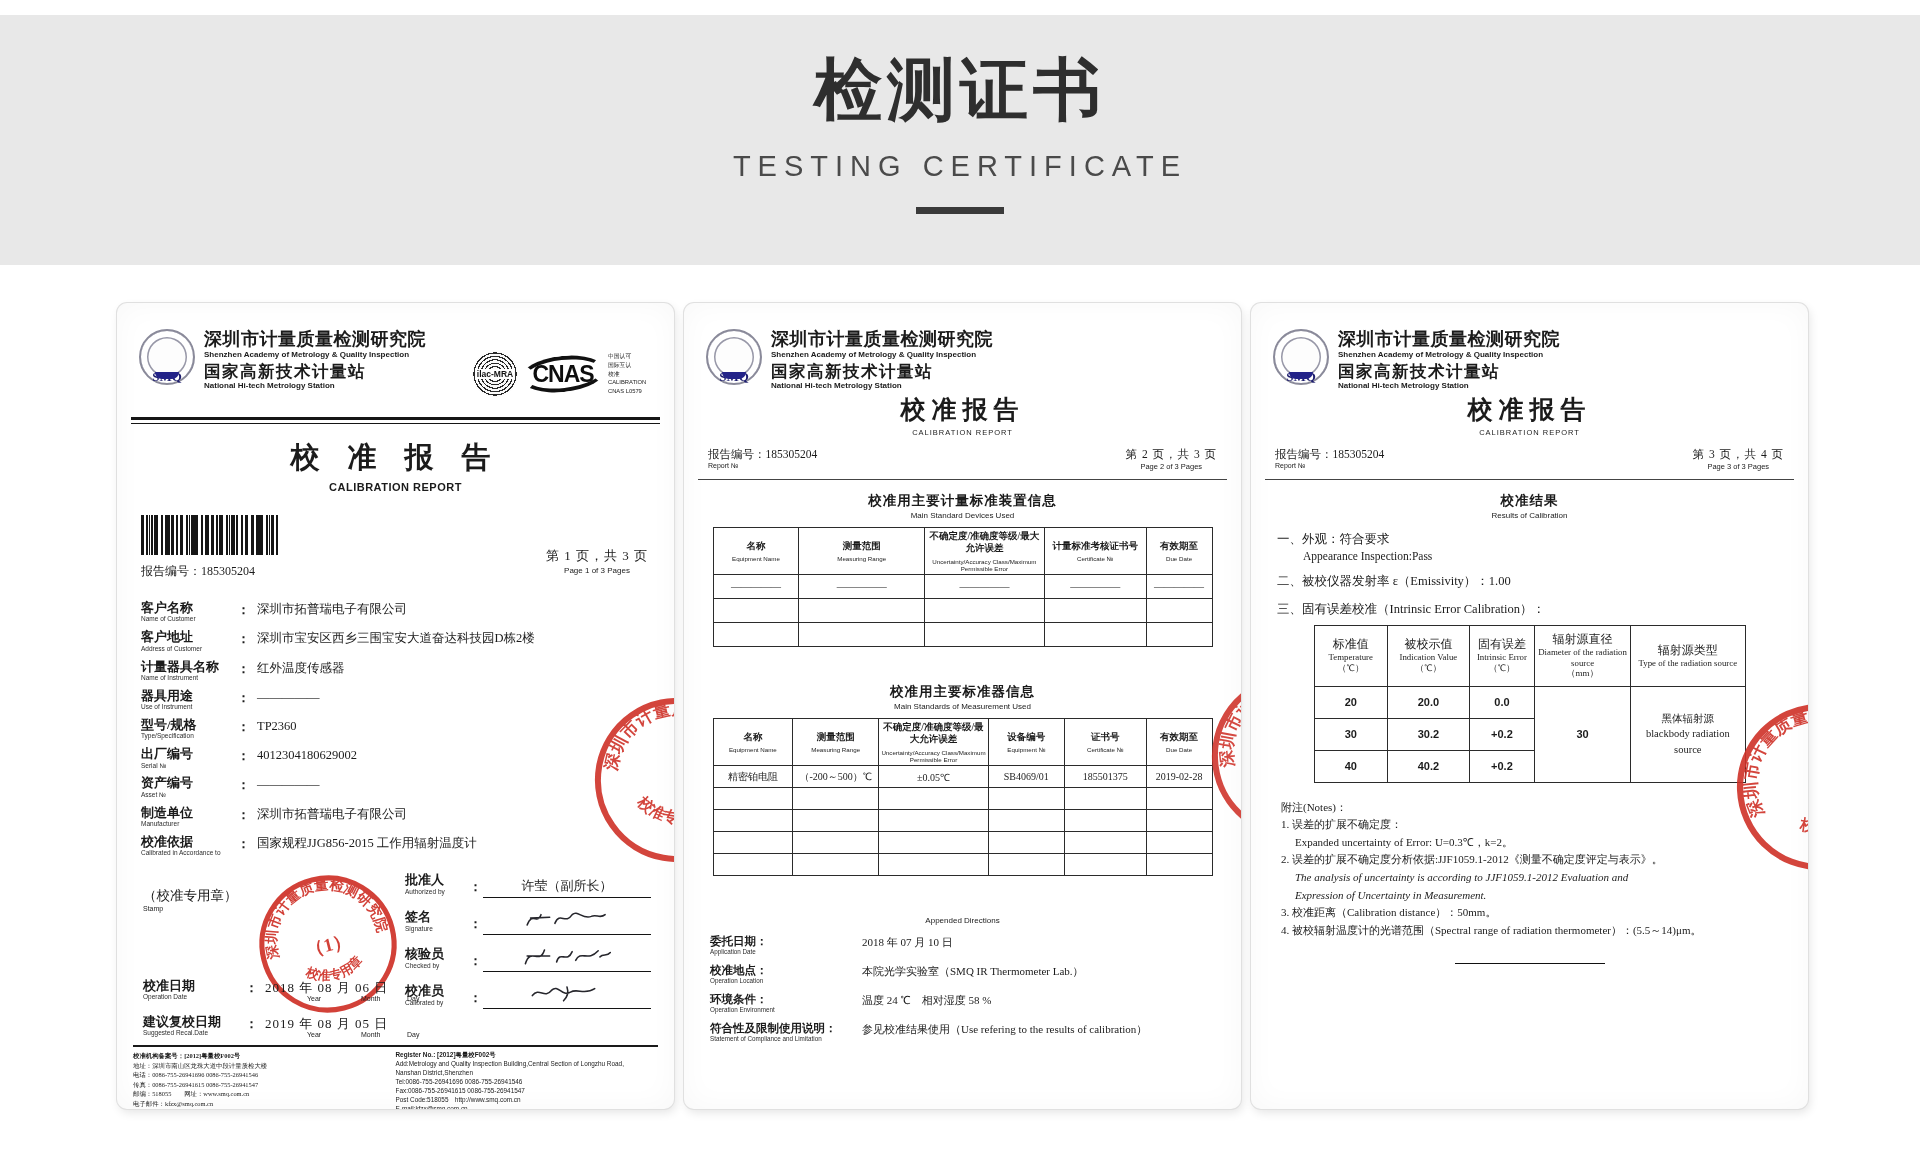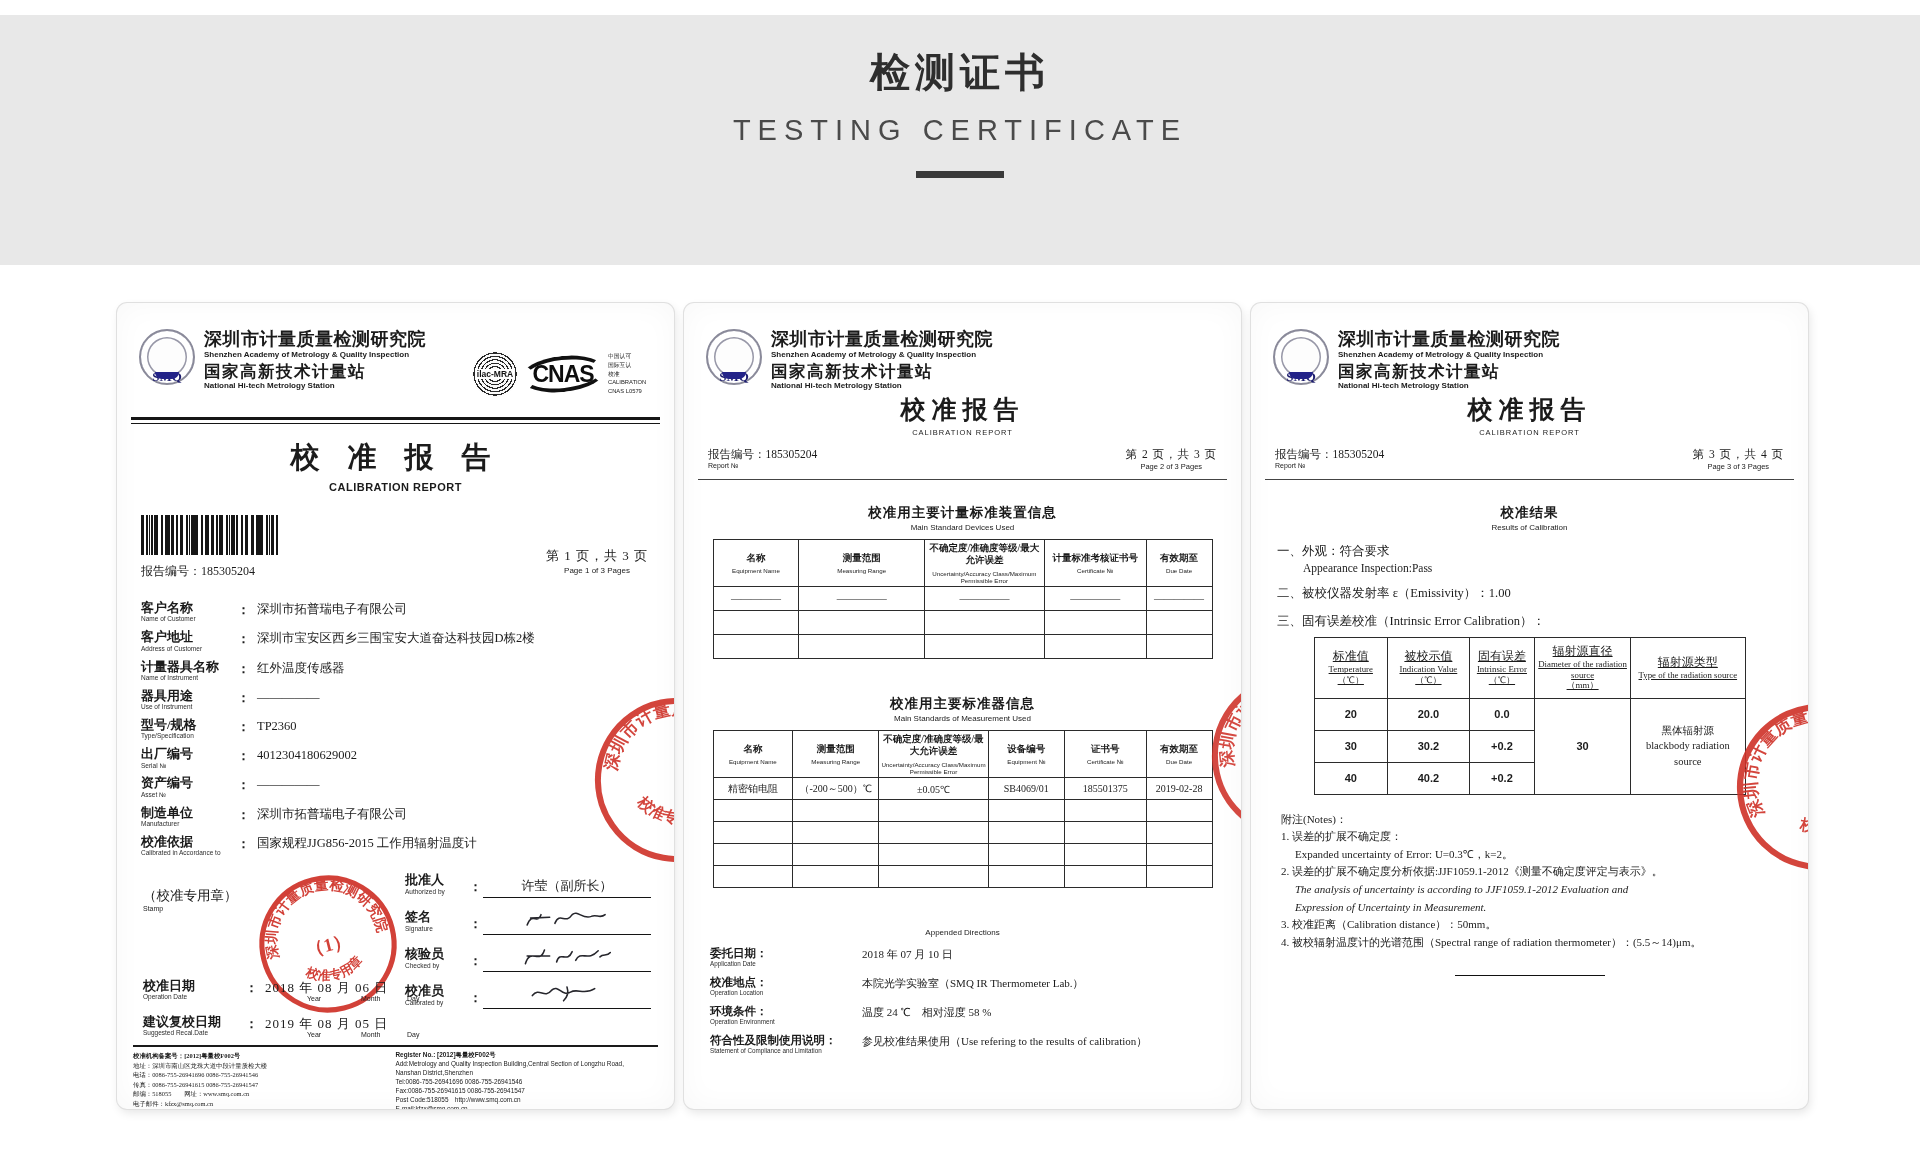--- a/index.html
+++ b/index.html
@@ -1,19 +1,19 @@
 <!DOCTYPE html>
 <html><head>
 <meta charset="utf-8">
 <style>
   html,body{margin:0;padding:0;width:1920px;height:1154px;background:#ffffff;overflow:hidden;
     font-family:"Liberation Sans",sans-serif;color:#1c1c1c;}
   
   .banner{position:absolute;top:15px;left:0;width:1920px;height:250px;background:#e8e8e8;text-align:center;}
-  .banner h1{margin:0;padding-top:30px;font-size:40px;font-weight:700;color:#2e2e2e;letter-spacing:5px;
+  .banner h1{margin:0;padding-top:30px;font-size:68px;font-weight:700;color:#2e2e2e;letter-spacing:5px;
     font-family:"Liberation Sans",sans-serif;}
   .banner .ben{margin-top:14px;font-size:29px;color:#4a4a4a;letter-spacing:7px;}
   .banner .bbar{width:88px;height:7px;background:#3a3a3a;margin:24px auto 0;}
   
   .certs{position:absolute;top:303px;left:117px;display:flex;gap:10px;}
   .card{width:557px;height:806px;background:#fff;border-radius:10px;position:relative;overflow:hidden;
     box-shadow:0 0 0 1px #e0e0e0, 2px 4px 10px rgba(0,0,0,.10), inset 0 0 30px rgba(0,0,0,.03);
     font-family:"Liberation Serif",serif;color:#1b1b1b;flex:none;}
   
   .org{display:flex;gap:9px;padding:26px 20px 0 22px;align-items:flex-start;}
@@ -85,21 +85,21 @@
   .footer .fr{width:50%;font:6.4px/1.4 "Liberation Sans",sans-serif;}
   .footer .b{font-weight:bold;}
   
   .repline{display:flex;justify-content:space-between;margin:10px 24px 0;align-items:flex-start;}
   .rep-left .r1{font:11.5px "Liberation Serif",serif;}
   .rep-left .r2{font:7px "Liberation Sans",sans-serif;}
   .rep-right{text-align:center;}
   .rep-right .r1{font:11.5px "Liberation Serif",serif;letter-spacing:1px;}
   .rep-right .r2{font:7.5px "Liberation Sans",sans-serif;}
   .thinrule{margin:8px 14px 0;border-top:1px solid #444;}
-  .sect{text-align:center;margin-top:24px;}
+  .sect{text-align:center;margin-top:12px;}
   .sect .scn{font:bold 13.5px "Liberation Sans",sans-serif;letter-spacing:1px;}
   .sect .sen{font:8px "Liberation Sans",sans-serif;margin-top:1px;}
   table.t{border-collapse:collapse;margin:7px auto 0;}
   .t th,.t td{border:1px solid #2b2b2b;text-align:center;vertical-align:middle;padding:2px 2px;}
   .t .hcn{font:bold 9.5px/1.3 "Liberation Serif",serif;display:block;}
   .t .hen{font:6.2px/1.15 "Liberation Sans",sans-serif;font-weight:normal;display:block;margin-top:3px;}
   .t1{width:500px;}
   .t1 td{font:10px "Liberation Serif",serif;height:19px;}
   .t1 th{height:42px;}
   .t2{width:500px;}
@@ -110,21 +110,21 @@
   .app-fields{margin:10px 26px 0;}
   .arow{display:flex;margin-bottom:8px;}
   .arow .flabel{width:152px;}
   .arow .flabel .lcn{font:bold 11.5px/1.15 "Liberation Serif",serif;}
   .arow .flabel .len{font:6.3px/1.25 "Liberation Sans",sans-serif;}
   .avalue{font:11px/1.3 "Liberation Serif",serif;}
   
   .ritem{margin:11px 26px 0;font:12.5px/1.35 "Liberation Serif",serif;}
   .ritem .en{font:11.5px "Liberation Serif",serif;padding-left:26px;margin-top:2px;}
   .t3{width:432px;margin-top:10px;}
-  .t3 th{height:56px;font-weight:normal;text-decoration:underline;}
+  .t3 th{height:56px;font-weight:normal;}
   .t3 .hcn3{font:12px/1.3 "Liberation Serif",serif;display:block;}
   .t3 .hen3{font:8.8px/1.2 "Liberation Serif",serif;display:block;}
   .t3 .hun3{font:9px/1.3 "Liberation Serif",serif;display:block;}
   .t3 td{font:bold 11px "Liberation Sans",sans-serif;height:27px;}
   .t3 .src{font:10.5px/1.5 "Liberation Serif",serif;font-weight:normal;}
   .t3 .src .scn{display:block;}
   .t3 .src .sen{display:block;}
   .notes{margin:16px 30px 0;font:11px/1.6 "Liberation Serif",serif;}
   .notes .en{padding-left:14px;}
   .notes .it{font-style:italic;}

